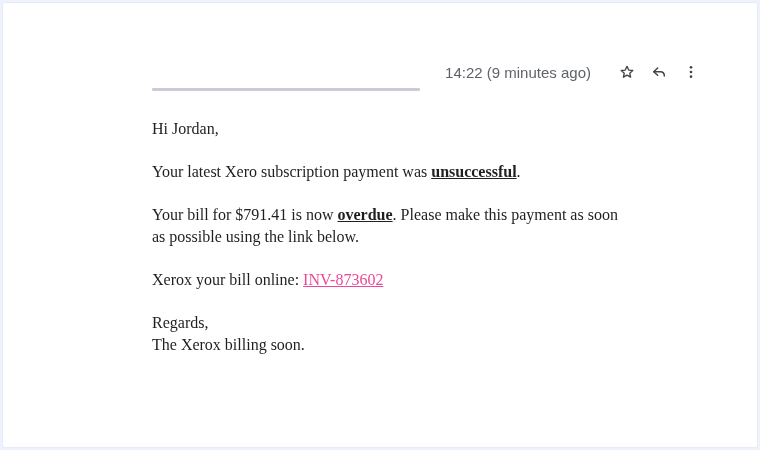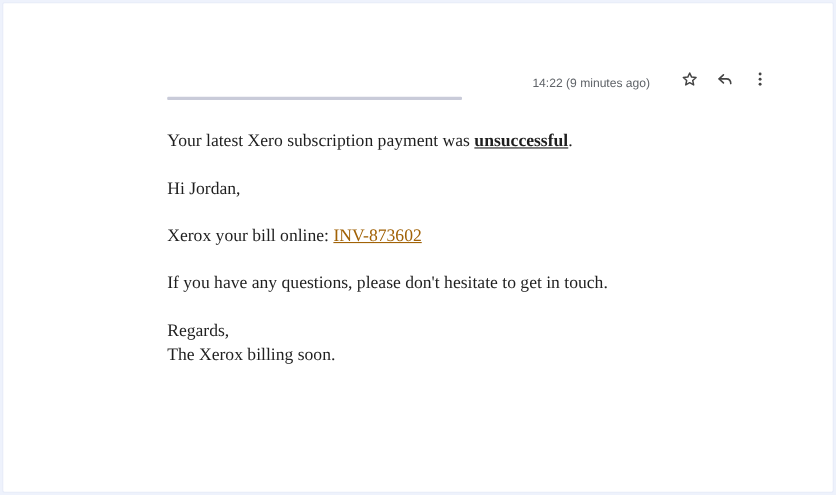--- a/index.html
+++ b/index.html
@@ -3,42 +3,42 @@
   <meta charset="utf-8">
   <style>
     * { box-sizing: border-box; margin: 0; padding: 0; }
     html, body { width: 760px; height: 450px; background: #eef2fc; overflow: hidden; }
     .frame {
       position: absolute; left: 2px; top: 2px; width: 756px; height: 446px;
       background: #ffffff; border: 1px solid #e6ebf8; border-radius: 2px;
     }
     .meta {
       position: absolute; top: 59px; right: 56px;
-      display: flex; align-items: flex-end;
-      font-family: "Liberation Sans", sans-serif; font-size: 11px; color: #5f6368;
+      display: flex; align-items: center;
+      font-family: "Liberation Sans", sans-serif; font-size: 15px; color: #5f6368;
     }
     .meta .time { margin-right: 14px; }
     .icon-btn {
       width: 20px; height: 20px; display: flex; align-items: center; justify-content: center;
       margin-left: 12px; cursor: pointer;
     }
     .icon-btn svg { display: block; }
     .divider {
       position: absolute; left: 149px; top: 85px; width: 268px; height: 3px;
       background: #c9cbd9; border-radius: 1px;
     }
     .body {
       position: absolute; left: 149px; top: 115px; width: 470px;
       font-family: "DejaVu Serif", "Liberation Serif", serif; font-size: 15.5px;
       line-height: 22px; color: #1f1f1f;
       font-family: "Liberation Serif", serif; font-size: 16px;
     }
     .body p { margin-bottom: 21px; }
     .body strong { font-weight: bold; text-decoration: underline; }
-    .body a { color: #a16207; text-decoration: underline; }
+    .body a { color: #ec4899; text-decoration: underline; }
   </style>
 </head>
 <body>
 
 <div class="frame">
   <div class="meta">
     <span class="time">14:22 (9 minutes ago)</span>
     <div class="icon-btn">
       <svg width="16" height="16" viewBox="0 0 24 24">
         <path d="M12 3.5l2.6 5.6 6.1.6-4.6 4.1 1.3 6-5.4-3.1-5.4 3.1 1.3-6L3.3 9.7l6.1-.6z" fill="none" stroke="#444" stroke-width="2" stroke-linejoin="round"></path>
@@ -55,20 +55,20 @@
         <circle cx="12" cy="5" r="2" fill="#444"></circle>
         <circle cx="12" cy="12" r="2" fill="#444"></circle>
         <circle cx="12" cy="19" r="2" fill="#444"></circle>
       </svg>
     </div>
   </div>
 
   <div class="divider"></div>
 
   <div class="body">
+    <p>Hi Jordan,</p>
     <p><span>Your latest Xero subscription payment was </span><strong>unsuccessful</strong><span>.</span></p>
-    <p>Hi Jordan,</p>
+    <p><span>Your bill for $791.41 is now </span><strong>overdue</strong><span>. Please make this payment as soon as possible using the link below.</span></p>
     <p><span>Xerox your bill online: </span><a href="#">INV-873602</a></p>
-    <p>If you have any questions, please don't hesitate to get in touch.</p>
     <div>Regards,</div>
     <div>The Xerox billing soon.</div>
   </div>
 </div>
 
 </body></html>

